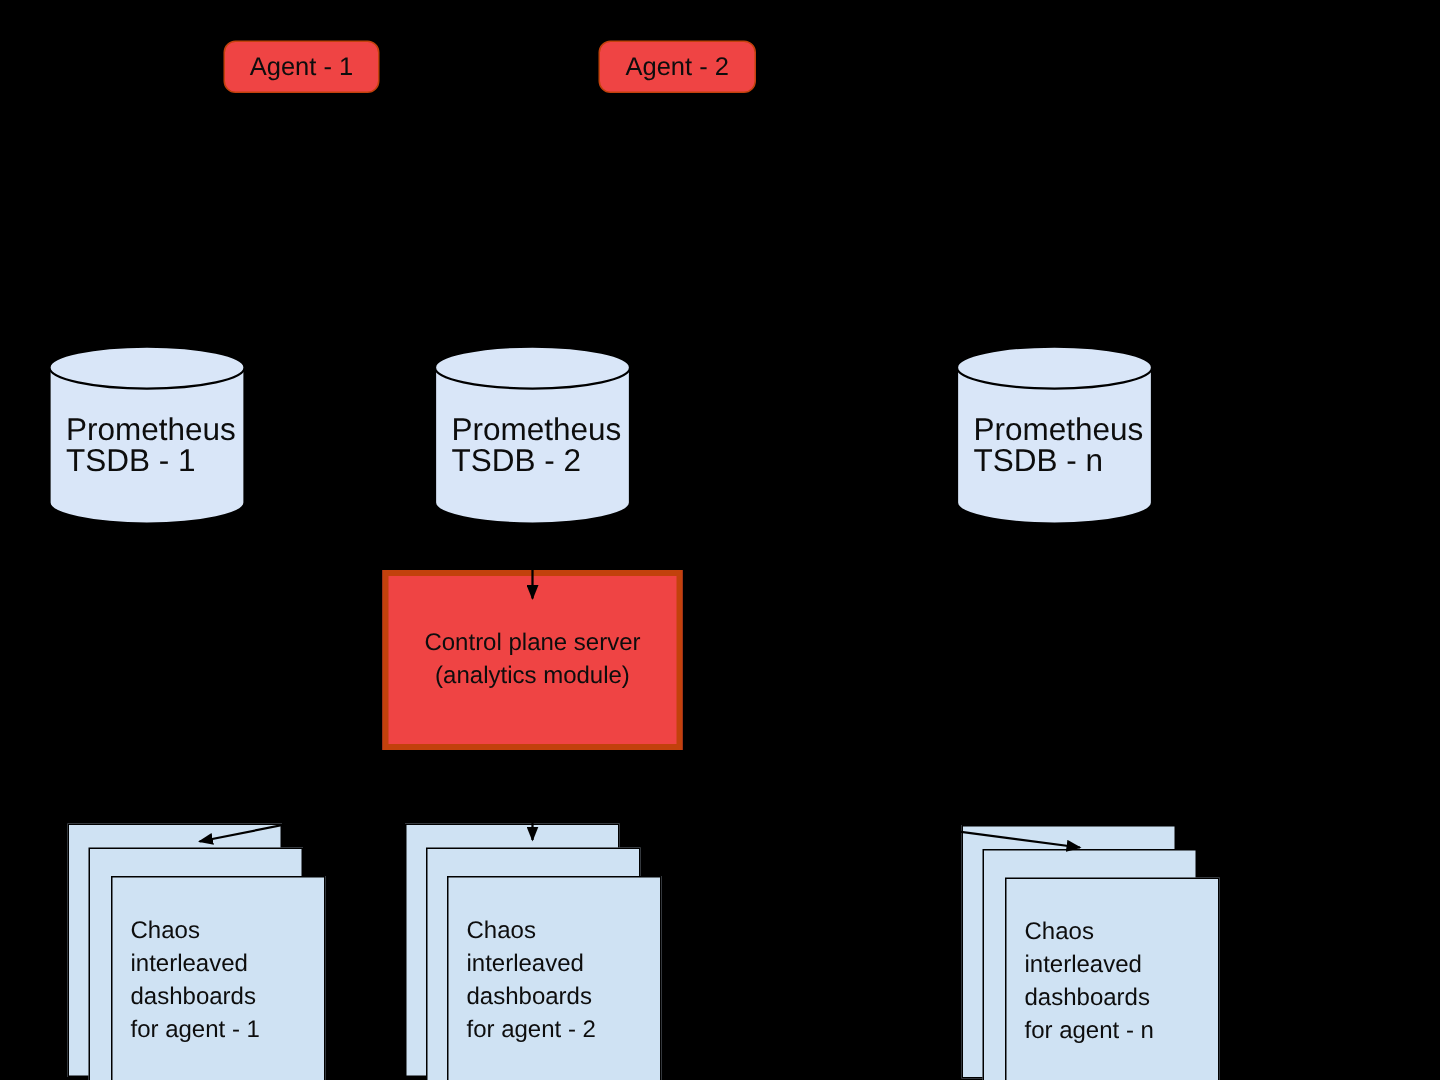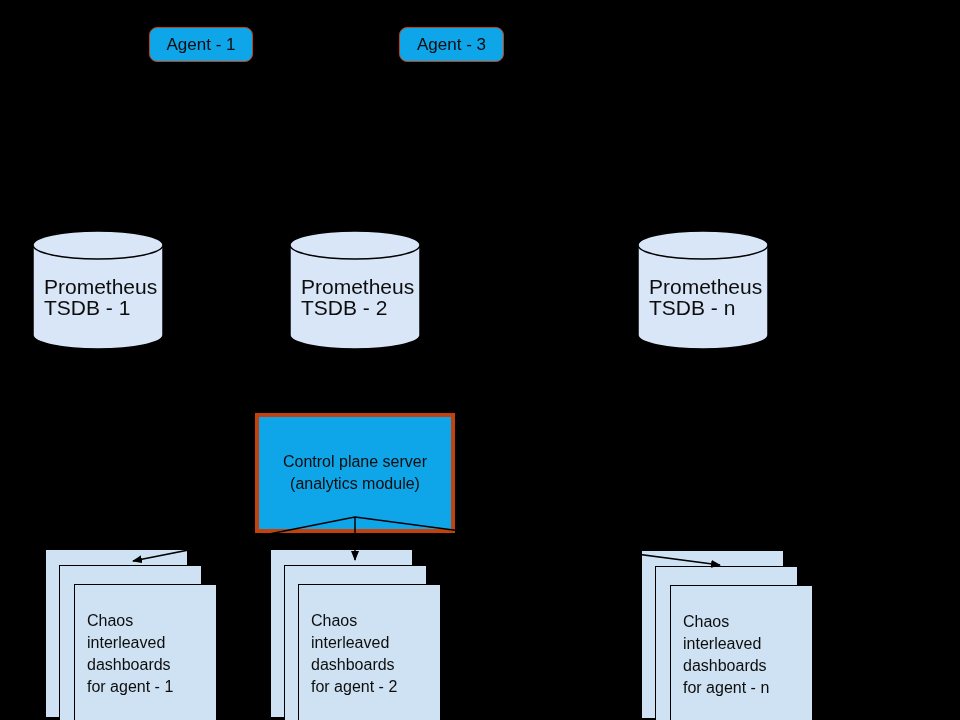--- a/index.html
+++ b/index.html
@@ -1,50 +1,50 @@
 <!DOCTYPE html>
 <html><head>
 <meta charset="utf-8">
 <style>
   html,body{margin:0;padding:0;background:#000;}
   body{width:960px;height:720px;overflow:hidden;}
   .canvas{
     position:relative;width:960px;height:720px;background:#000000;
     font-family:"Liberation Sans",sans-serif;color:#0d0d0d;overflow:hidden;
   }
-  .node{position:absolute;background:#0ea5e9;border:4px solid #c2410c;box-sizing:border-box;}
+  .node{position:absolute;background:#ef4444;border:4px solid #c2410c;box-sizing:border-box;}
   .agent{
     height:35px;border-radius:8px;display:flex;align-items:center;justify-content:center;
     font-size:17px;border-width:1.5px;
   }
   .cyl{position:absolute;}
   .cyl-label{
     position:absolute;font-size:21px;line-height:21px;white-space:pre-line;
   }
   .cpl{
-    left:255px;top:413px;width:200px;height:120px;
+    left:255px;top:380px;width:200px;height:120px;
     display:flex;align-items:center;justify-content:center;text-align:center;
     font-size:16px;line-height:22px;white-space:pre-line;
   }
   .sheet{
     position:absolute;width:143px;height:169px;background:#cfe2f3;
     border:1px solid #000;box-sizing:border-box;
   }
   .sheet-front{
     padding:25px 6px 0 12px;font-size:16px;line-height:22px;white-space:pre-line;
   }
   .overlay{position:absolute;left:0;top:0;z-index:10;pointer-events:none;}
 </style>
 </head>
 <body>
 
 <div class="canvas">
 
   <div class="node agent" style="left:149px;top:27px;width:104px;">Agent - 1</div>
-  <div class="node agent" style="left:399px;top:27px;width:105px;">Agent - 3</div>
+  <div class="node agent" style="left:399px;top:27px;width:105px;">Agent - 2</div>
 
   <svg class="cyl" style="left:31px;top:228px;" width="134" height="126">
     <path d="M 2 17 A 65 14 0 0 1 132 17 L 132 107 A 65 14 0 0 1 2 107 Z" fill="#d9e6f8" stroke="#000" stroke-width="1.5"></path>
     <ellipse cx="67" cy="17" rx="65" ry="14" fill="#d9e6f8" stroke="#000" stroke-width="1.5"></ellipse>
   </svg>
   <div class="cyl-label" style="left:44px;top:276px;">Prometheus
 TSDB - 1</div>
 
   <svg class="cyl" style="left:288px;top:228px;" width="134" height="126">
     <path d="M 2 17 A 65 14 0 0 1 132 17 L 132 107 A 65 14 0 0 1 2 107 Z" fill="#d9e6f8" stroke="#000" stroke-width="1.5"></path>

